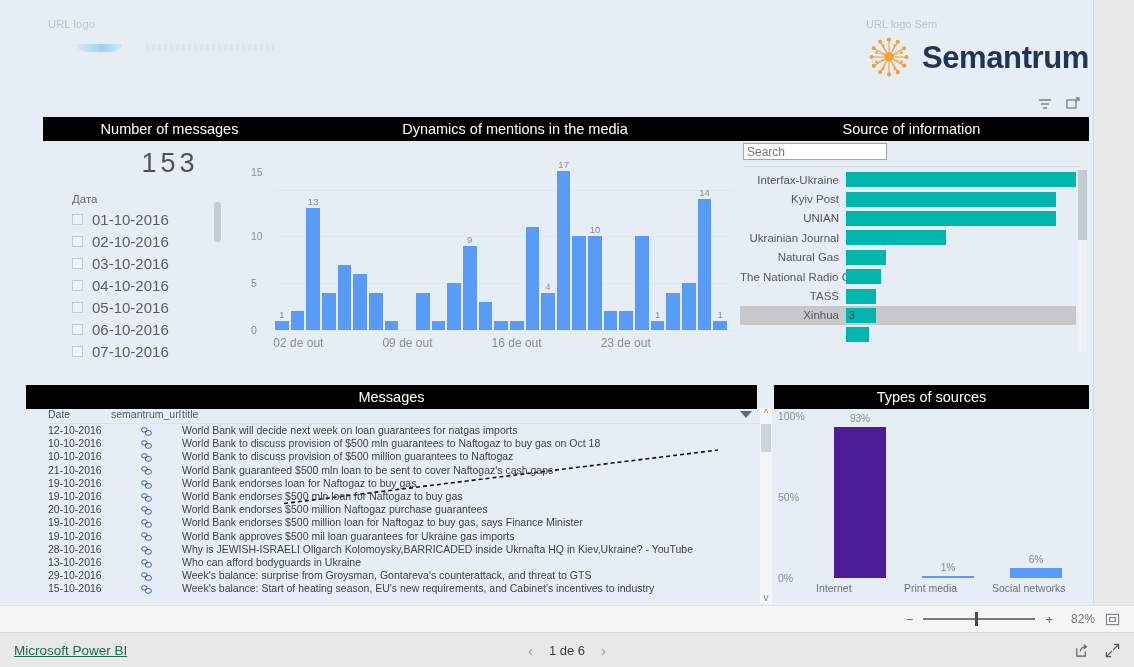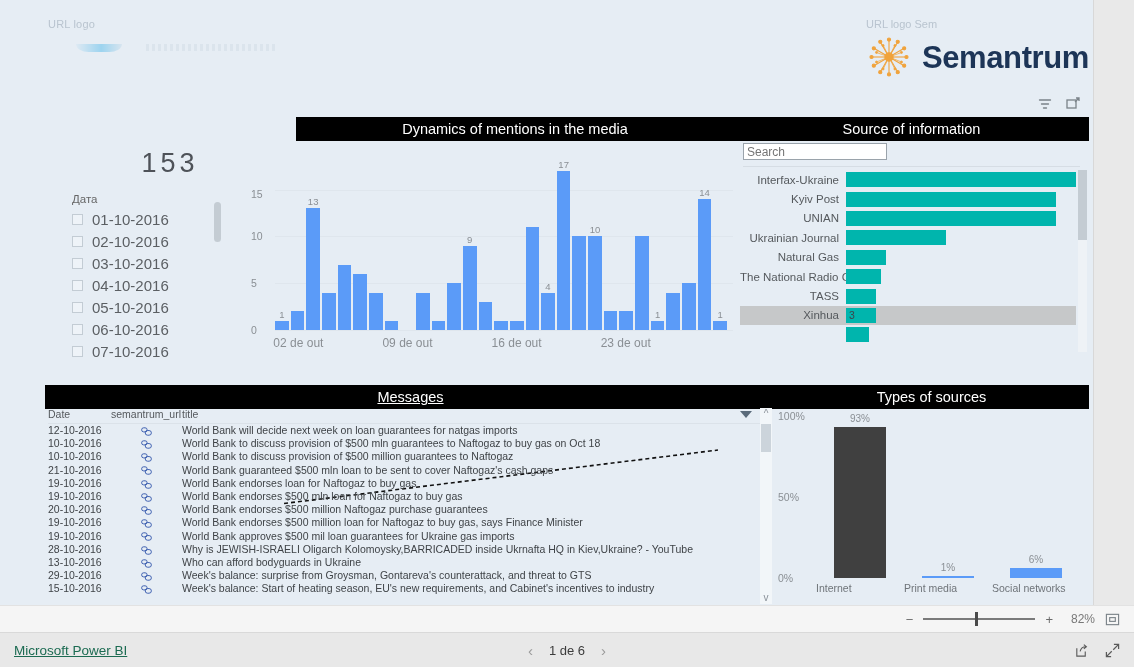--- a/index.html
+++ b/index.html
@@ -298,20 +298,21 @@
           <line x1="4.5" y1="8" x2="11.5" y2="8"></line>
           <line x1="6.5" y1="12" x2="9.5" y2="12"></line>
         </g>
       </svg>
       <svg class="tb-ico" viewBox="0 0 16 16">
         <rect x="2" y="4" width="9" height="8" fill="none" stroke="#7b8389" stroke-width="1.3"></rect>
         <path d="M10 6 L14 2 M11 2 L14 2 L14 5" fill="none" stroke="#7b8389" stroke-width="1.3"></path>
       </svg>
     </div>
 
+    <div class="band" style="left:43px; top:117px; width:253px;">Number of messages</div>
     <div class="band" style="left:296px; top:117px; width:438px;">Dynamics of mentions in the media</div>
     <div class="band" style="left:734px; top:117px; width:355px;">Source of information</div>
 
     <div id="kpi-value">153</div>
 
     <div id="slicer">
       <div class="slicer-title">Дата</div>
       <div id="slicer-items">
           <div class="slicer-row">
             <span class="slicer-box"></span>
@@ -349,21 +350,21 @@
 
     <div id="dyn">
       <div id="dyn-gridlines">
           <div class="grid-line" style="top: 182px; left: 32px;"></div>
           <div class="y-lab" style="position: absolute; left: 8px; right: auto; margin-right: 0px; top: 182px;">0</div>
           <div class="grid-line" style="top: 135.226px; left: 32px;"></div>
           <div class="y-lab" style="position: absolute; left: 8px; right: auto; margin-right: 0px; top: 135.226px;">5</div>
           <div class="grid-line" style="top: 88.4516px; left: 32px;"></div>
           <div class="y-lab" style="position: absolute; left: 8px; right: auto; margin-right: 0px; top: 88.4516px;">10</div>
           <div class="grid-line" style="top: 41.6774px; left: 32px;"></div>
-          <div class="y-lab" style="position: absolute; left: 8px; right: auto; margin-right: 5px; top: 46px;">15</div>
+          <div class="y-lab" style="position: absolute; left: 8px; right: auto; margin-right: 5px; top: 24px;">15</div>
         </div>
       <div id="dyn-plot">
         <div id="dyn-bars">
             <div class="dyn-col">
               <div class="dyn-bar" style="height: 5.37634%;"></div>
               <div class="dyn-lbl" style="bottom: 5.37634%; margin-bottom: 1px;">1</div>
             </div>
             <div class="dyn-col">
               <div class="dyn-bar" style="height: 10.7527%;"></div>
             </div>
@@ -525,21 +526,21 @@
             <div class="src-track">
               <div class="src-bar" style="width:10%;background:#00b5ad"></div>
             </div>
           </div>
         </div>
       <div id="src-scroll">
         <div class="thumb"></div>
       </div>
     </div>
 
-    <div class="band" style="left:45px; top:385px; width:731px;text-decoration:underline;">Messages</div>
+    <div class="band" style="left:26px; top:385px; width:731px;">Messages</div>
     <div class="band" style="left:774px; top:385px; width:315px;">Types of sources</div>
 
     <div id="msgs">
       <table id="tbl">
         <thead>
           <tr>
             <th class="c-date">Date</th>
             <th class="c-url">semantrum_url</th>
             <th class="c-title">title</th>
           </tr>
@@ -661,21 +662,21 @@
 
     <div id="types">
       <div id="types-yaxis">
           <div class="ty-y" style="position: absolute; left: 2px; right: auto; margin-right: 0px; top: 168px;">0%</div>
           <div class="ty-y" style="position: absolute; left: 2px; right: auto; margin-right: 0px; top: 87px;">50%</div>
           <div class="ty-y" style="position: absolute; left: 2px; right: auto; margin-right: 0px; top: 6px;">100%</div>
         </div>
       <div id="types-plot">
         <div id="types-bars">
             <div class="ty-col">
-              <div class="ty-bar" style="height: 93%; background: #404040;">
+              <div class="ty-bar" style="height: 93%; background: #4c1d95;">
                 <div class="ty-lbl">93%</div>
               </div>
             </div>
             <div class="ty-col">
               <div class="ty-bar thin" style="height: 1.2%; background: rgb(91, 155, 248);">
                 <div class="ty-lbl">1%</div>
               </div>
             </div>
             <div class="ty-col">
               <div class="ty-bar" style="height: 6%; background: rgb(91, 155, 248);">

